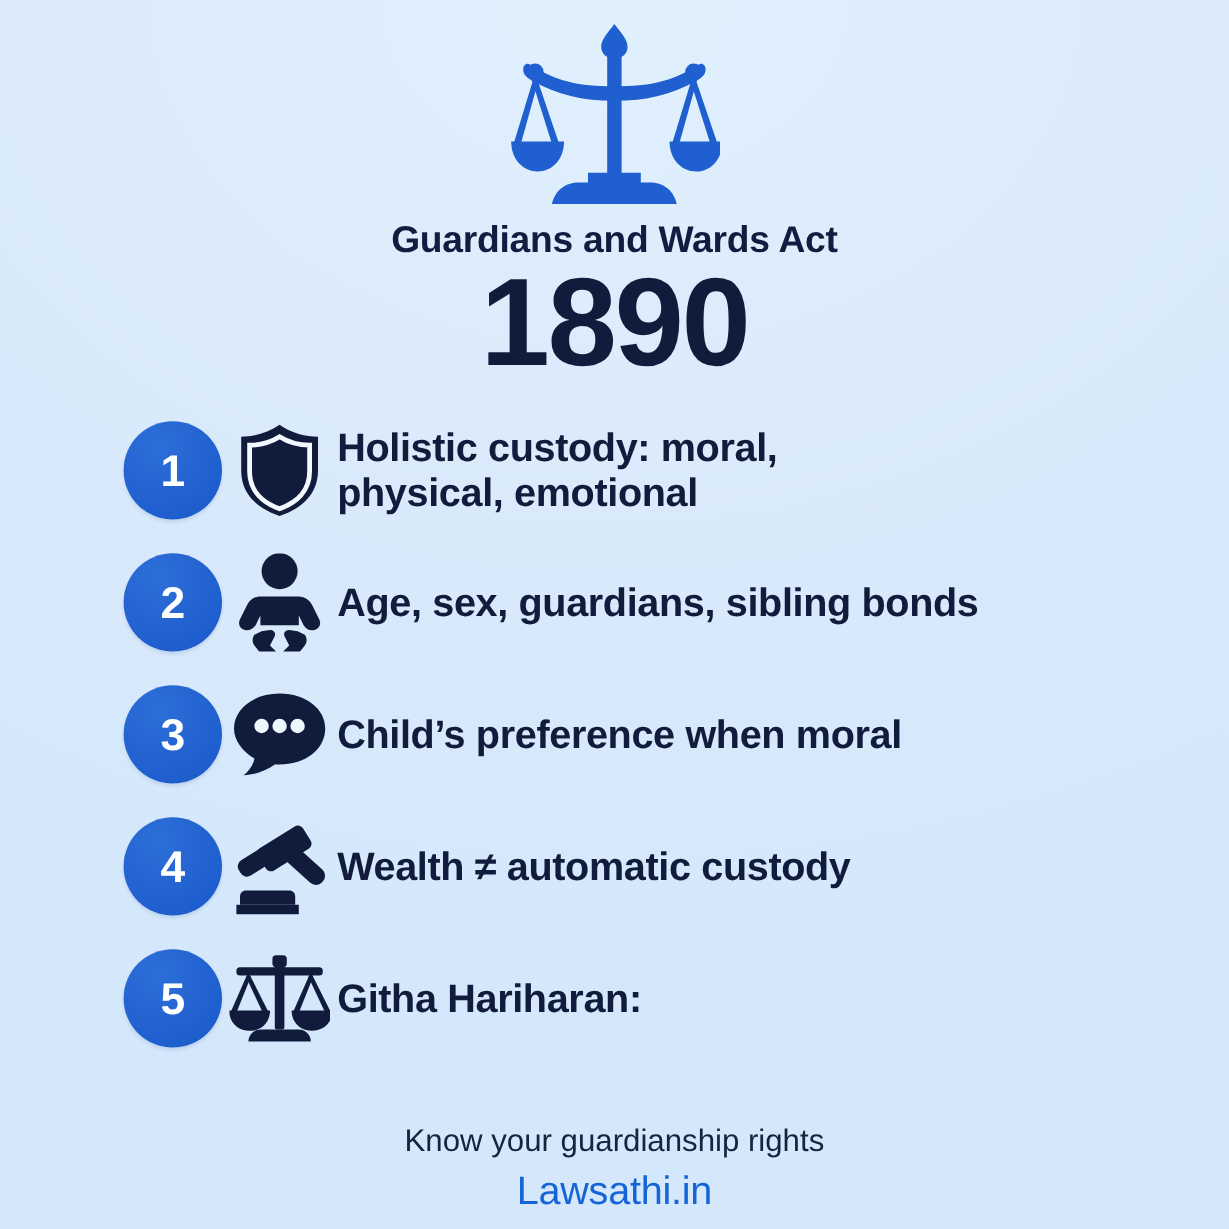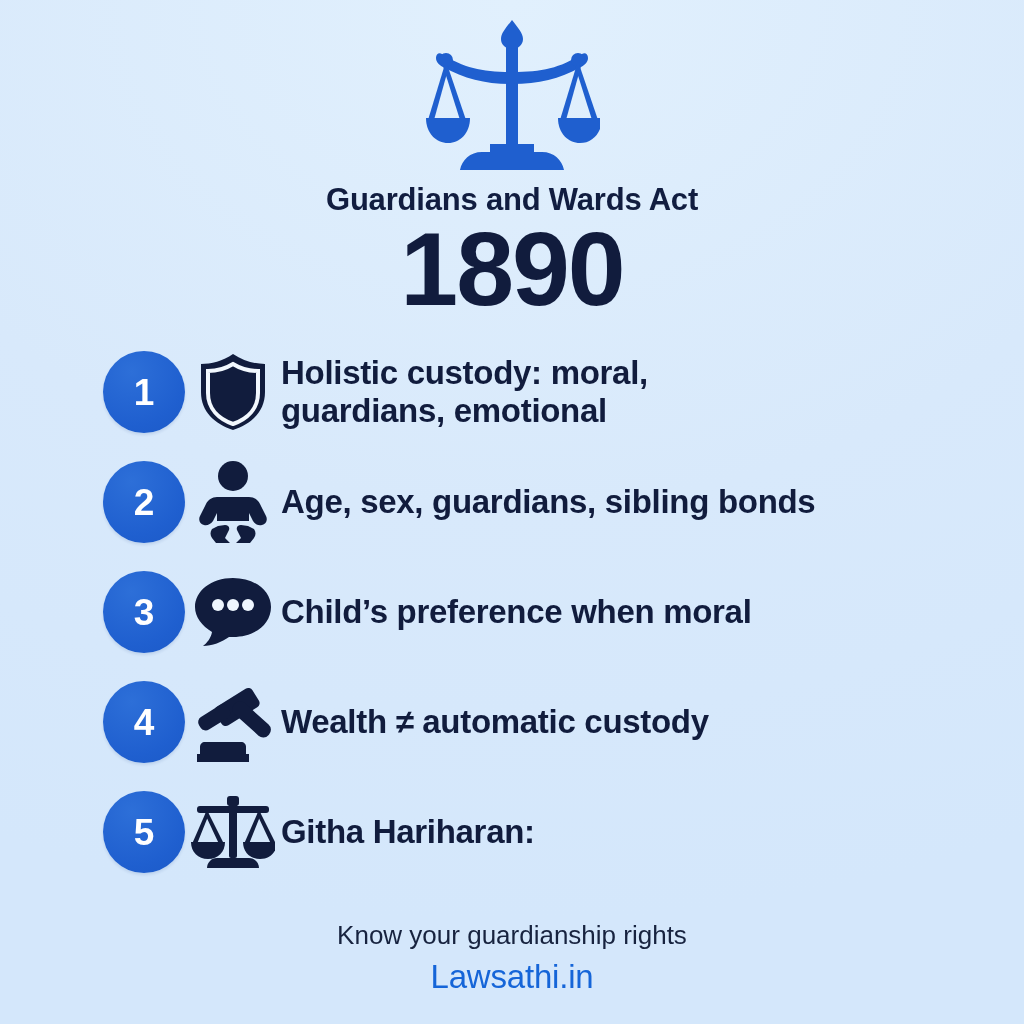--- a/index.html
+++ b/index.html
@@ -105,21 +105,21 @@
   }
   .row-text .l2 {
     display: block;
   }
 
   
   .footer {
     position: absolute;
     left: 0;
     right: 0;
-    bottom: 29px;
+    bottom: 14px;
     text-align: center;
   }
   .tagline {
     font-size: 26px;
     color: #17233f;
     font-weight: normal;
     line-height: 1.2;
   }
   .brand {
     margin-top: 8px;
@@ -173,21 +173,21 @@
     <div class="row">
       <div class="badge">1</div>
       <div class="row-icon">
         <svg width="72" height="80" viewBox="0 0 72 80" aria-hidden="true">
           <path d="M36 2 C26 9 14 12 4 12 v28 c0 20 14 32 32 38 c18 -6 32 -18 32 -38 V12 C58 12 46 9 36 2 z" fill="#111c3d"></path>
           <path d="M36 12 C28 17 19 19 11 19 v22 c0 16 11 26 25 31 c14 -5 25 -15 25 -31 V19 C53 19 44 17 36 12 z" fill="none" stroke="#f2f8fe" stroke-width="4"></path>
         </svg>
       </div>
       <div class="row-text">
         <span>Holistic custody: moral,</span>
-        <span class="l2">guardians, emotional</span>
+        <span class="l2">physical, emotional</span>
       </div>
     </div>
 
     <div class="row">
       <div class="badge">2</div>
       <div class="row-icon">
         <svg width="72" height="82" viewBox="0 0 72 82" aria-hidden="true">
           <g fill="#111c3d">
             <circle cx="36" cy="15" r="15"></circle>
             <path d="M20 36 h32 c5 0 9 3 11 7 l6 12 c2 4 0 8 -4 9 c-4 1 -7 -1 -9 -4 l-4 -8 v8 H20 v-8 l-4 8 c-2 3 -6 5 -9 4 c-4 -1 -6 -5 -4 -9 l6 -12 c2 -4 6 -7 11 -7 z"></path>

